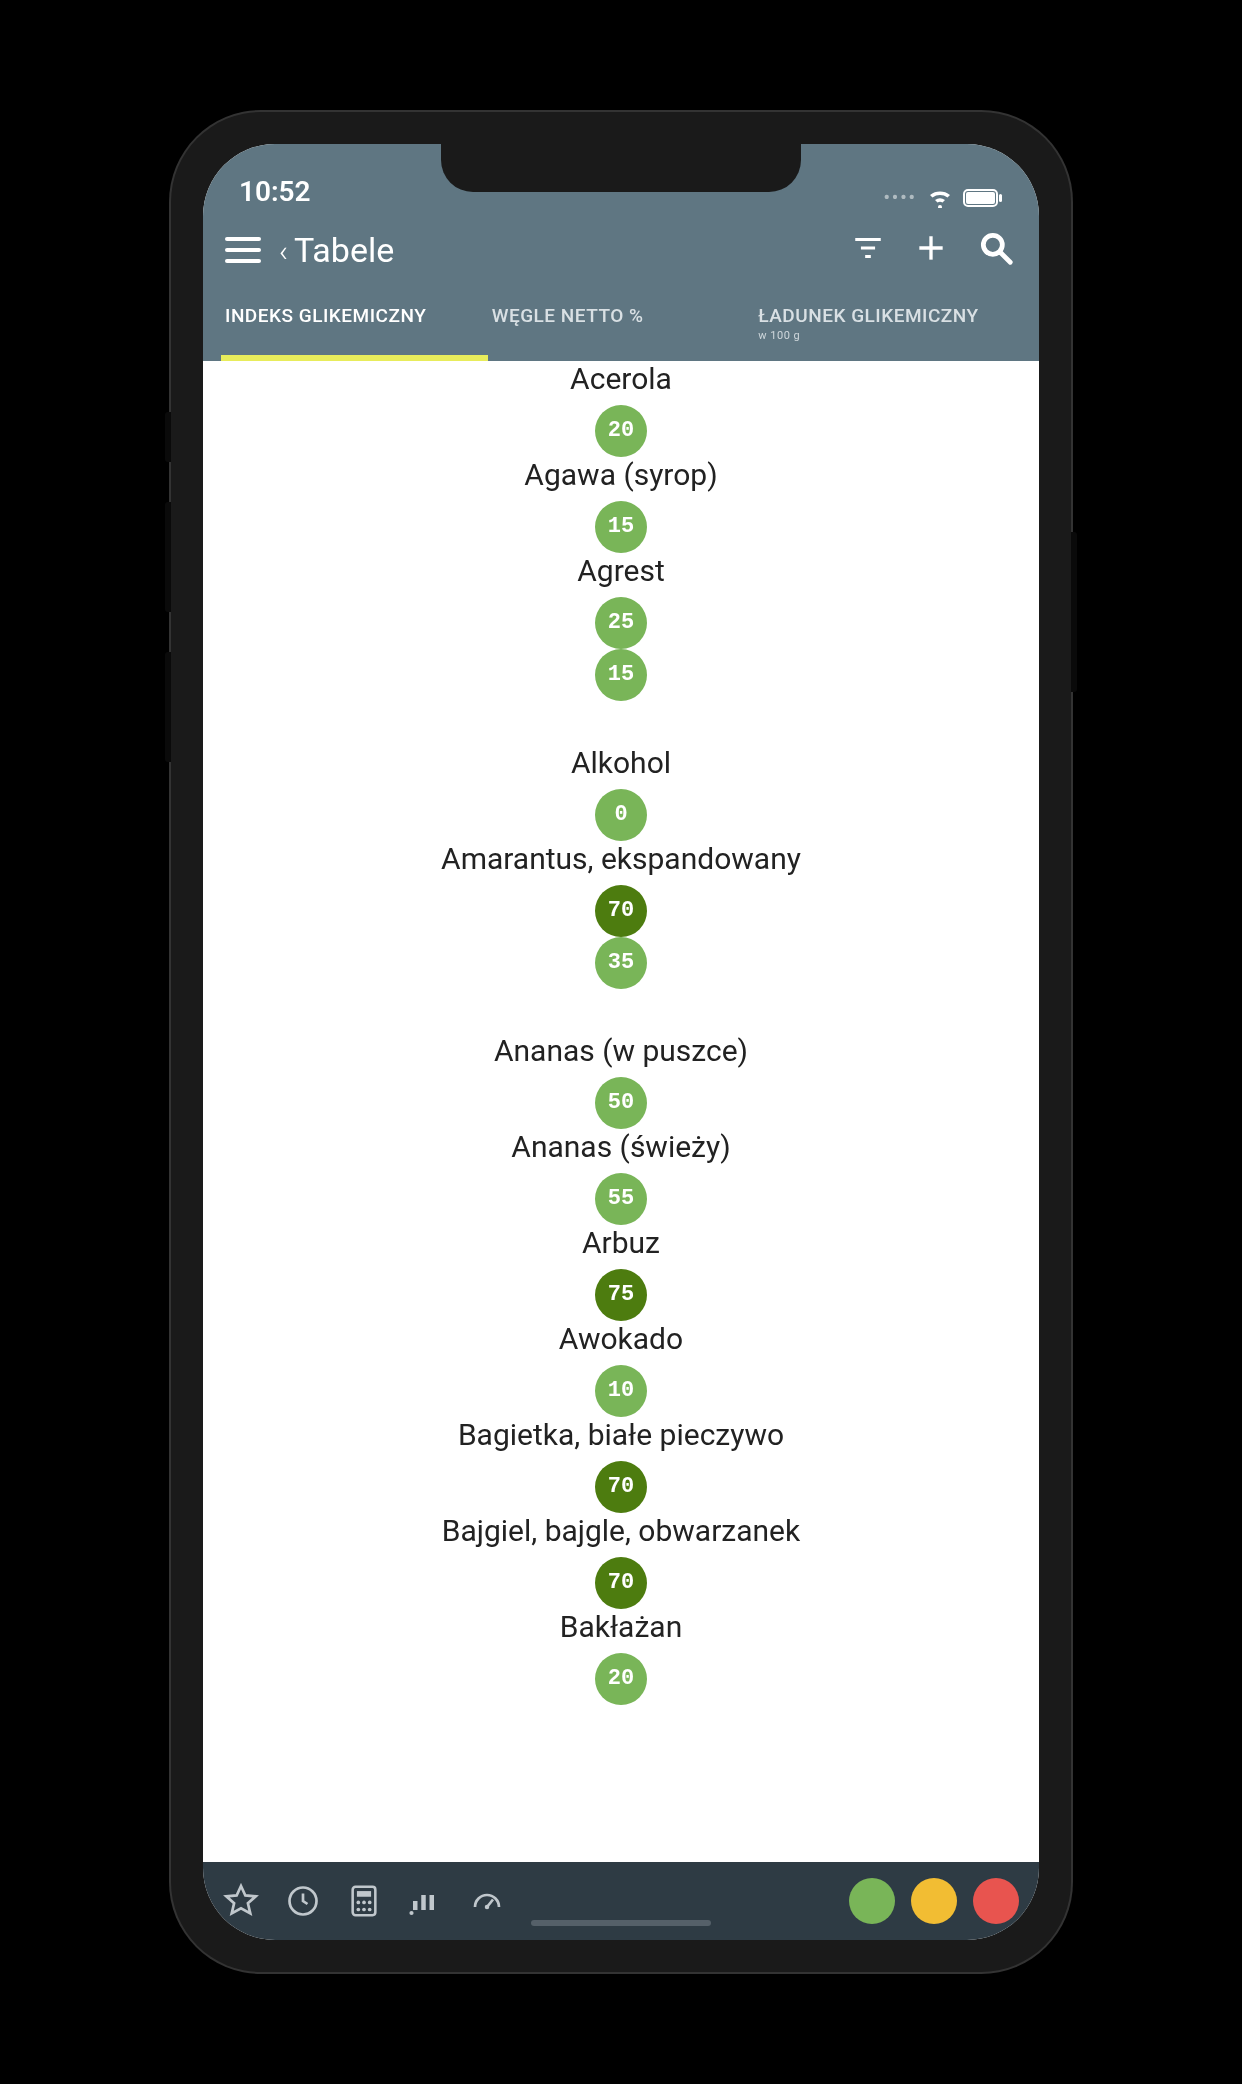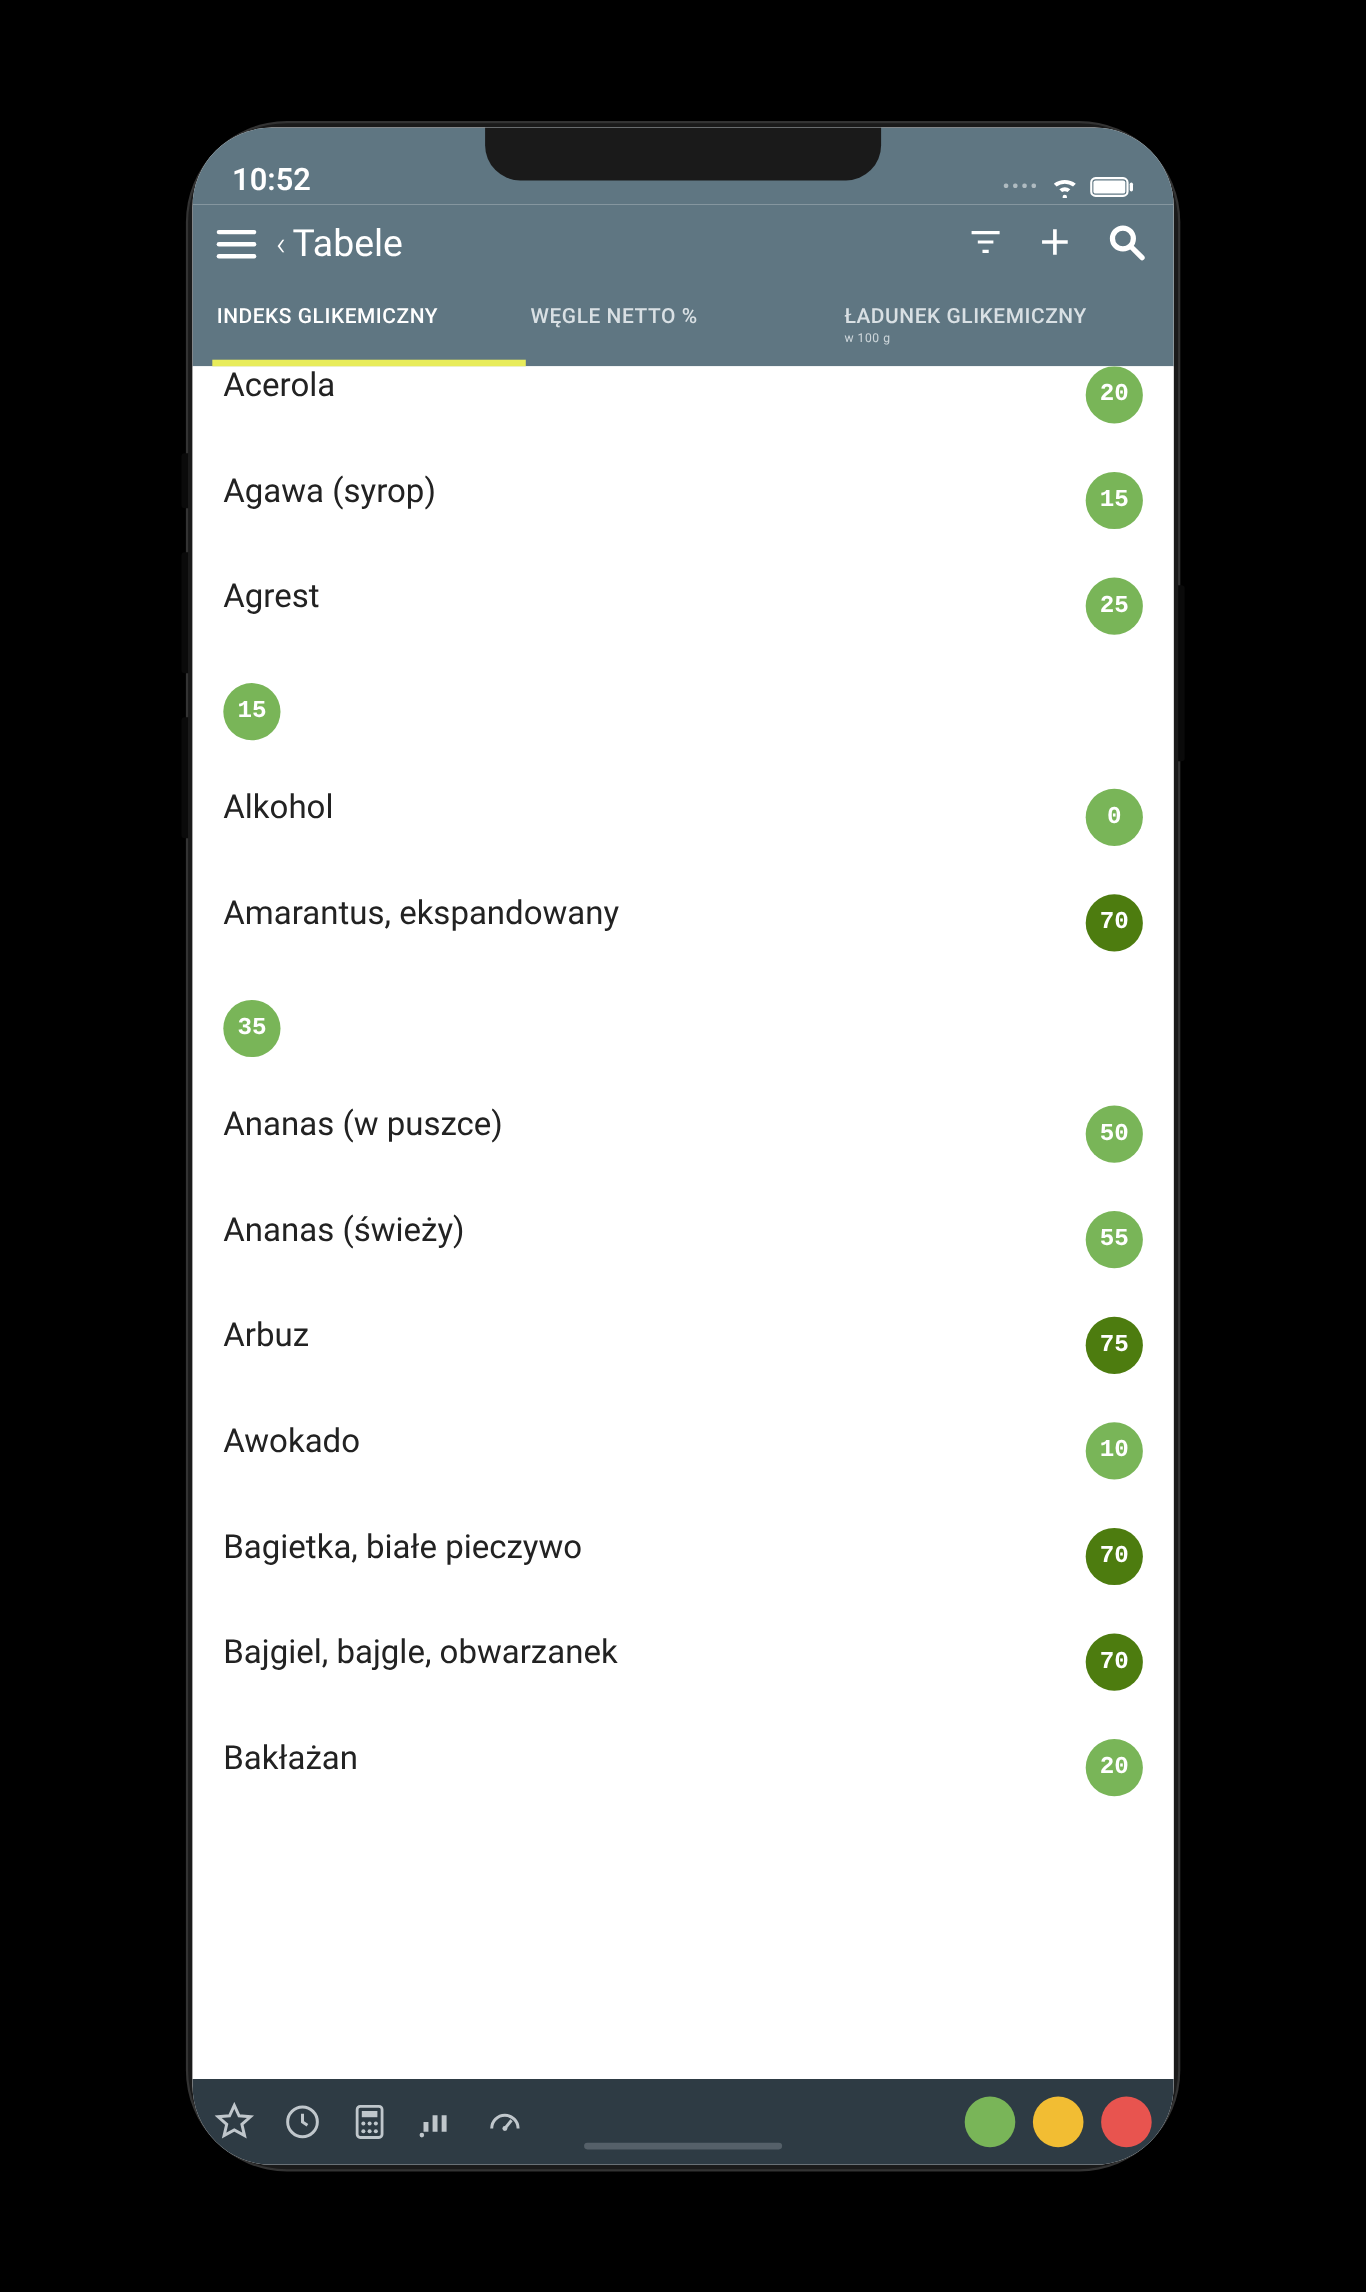--- a/index.html
+++ b/index.html
@@ -10,21 +10,21 @@
     display: flex;
     align-items: center;
     justify-content: center;
     font-family: -apple-system, BlinkMacSystemFont, "Segoe UI", Roboto, sans-serif;
   }
   .phone-frame {
     width: 900px;
     height: 1860px;
     background: #1a1a1a;
     border-radius: 90px;
-    padding: 4px;
+    padding: 32px;
     position: relative;
     box-shadow: 0 0 0 2px #333;
   }
   .phone-buttons-left {
     position: absolute;
     left: -6px;
     top: 300px;
     width: 6px;
   }
   .phone-buttons-left div {
@@ -141,24 +141,25 @@
     background: #e8ec5b;
   }
   .tab .sub { display: block; font-size: 11px; font-weight: 400; opacity: 0.9; }
   .list {
     flex: 1;
     background: #fff;
     overflow-y: hidden;
   }
   .row {
     display: flex;
-    align-items: flex-start;
+    align-items: center;
     height: 96px;
     padding: 0 28px 0 28px;
     cursor: pointer;
+    flex-direction: column;
   }
   .row-name {
     flex: 1;
     font-size: 30px;
     color: #222;
     font-weight: 400;
   }
   .badge {
     width: 52px;
     height: 52px;

